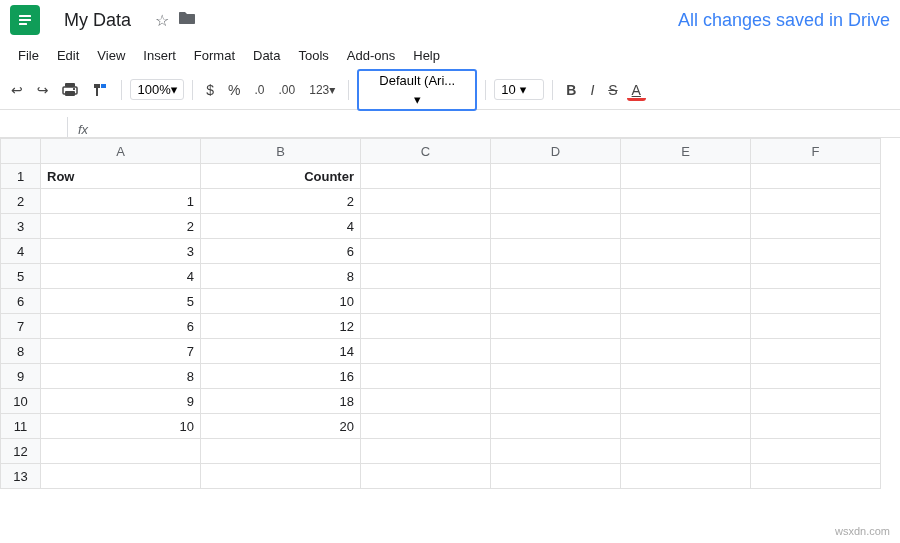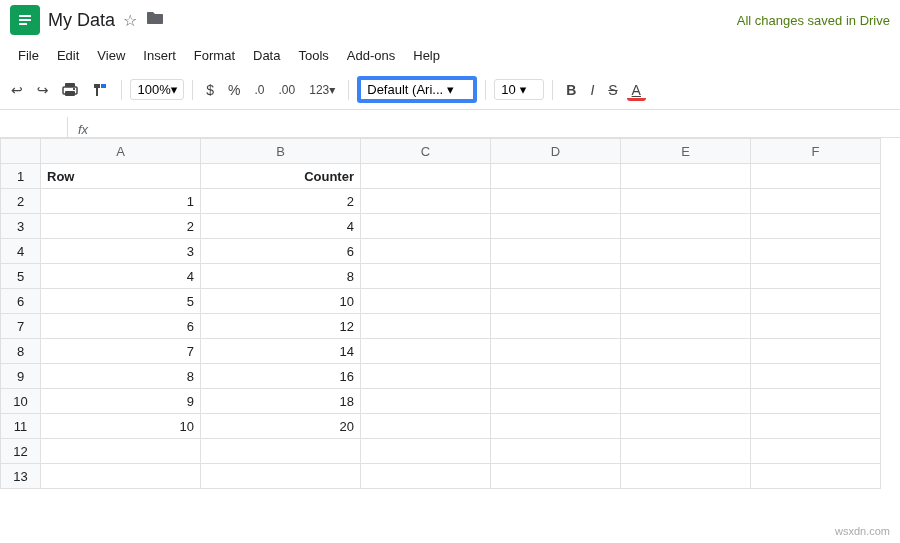--- a/index.html
+++ b/index.html
@@ -3,21 +3,21 @@
   <meta charset="utf-8">
   <style>
     * { box-sizing: border-box; margin: 0; padding: 0; }
     body { font-family: Arial, sans-serif; font-size: 13px; background: #fff; overflow: hidden; }
 
     
     .title-bar {
       display: flex;
       align-items: center;
       padding: 6px 10px;
-      gap: 8px;
+      gap: 24px;
       height: 40px;
     }
     .app-icon {
       width: 30px;
       height: 30px;
       background: #0F9D58;
       border-radius: 4px;
       display: flex;
       align-items: center;
       justify-content: center;
@@ -32,22 +32,22 @@
     }
     .title-bar-icons {
       display: flex;
       gap: 8px;
       align-items: center;
     }
     .star-icon { font-size: 16px; color: #5f6368; cursor: pointer; }
     .folder-icon { font-size: 16px; color: #5f6368; cursor: pointer; }
     .save-status {
       margin-left: auto;
-      color: #4d7c0f;
-      font-size: 13px;
+      color: #3b82f6;
+      font-size: 18px;
     }
 
     
     .menu-bar {
       display: flex;
       align-items: center;
       padding: 0 10px;
       height: 30px;
       gap: 2px;
     }
@@ -90,27 +90,28 @@
     }
     .toolbar-divider {
       width: 1px;
       height: 20px;
       background: #dadce0;
       margin: 0 4px;
     }
     .font-selector {
       display: flex;
       align-items: center;
-      border: 4px solid #3b82f6;
+      border: 2px solid #3b82f6;
       border-radius: 3px;
       padding: 2px 6px;
       font-size: 13px;
       cursor: pointer;
       gap: 4px;
       min-width: 120px;
+      flex-direction: column;
     }
     .font-size-selector {
       display: flex;
       align-items: center;
       border: 1px solid #dadce0;
       border-radius: 3px;
       padding: 2px 6px;
       font-size: 13px;
       cursor: pointer;
       gap: 4px;

